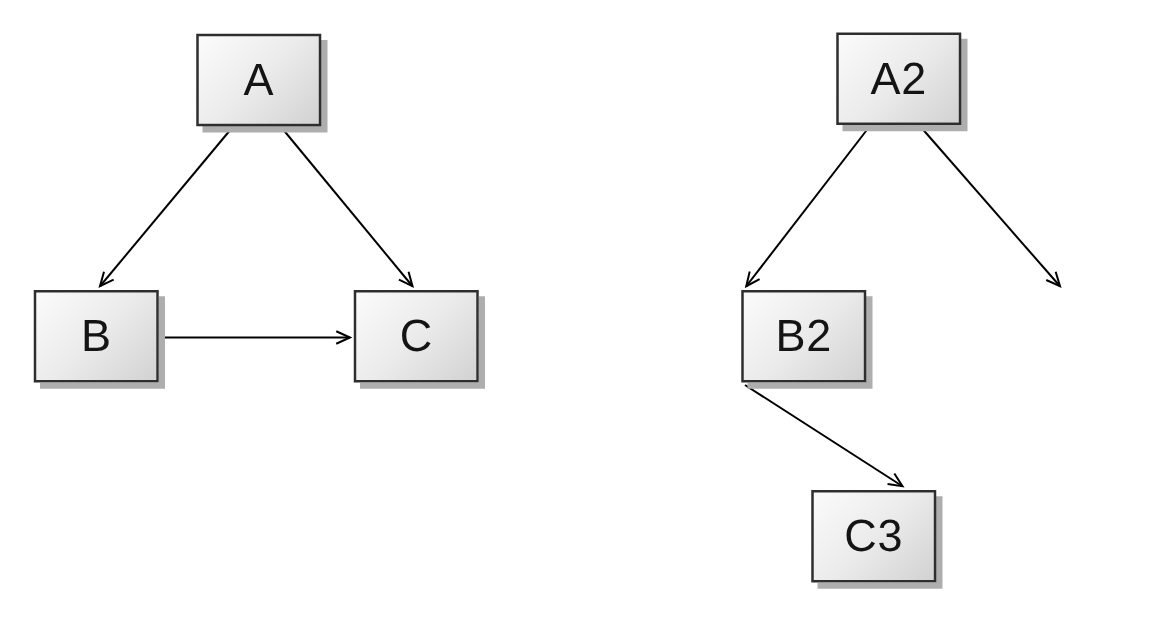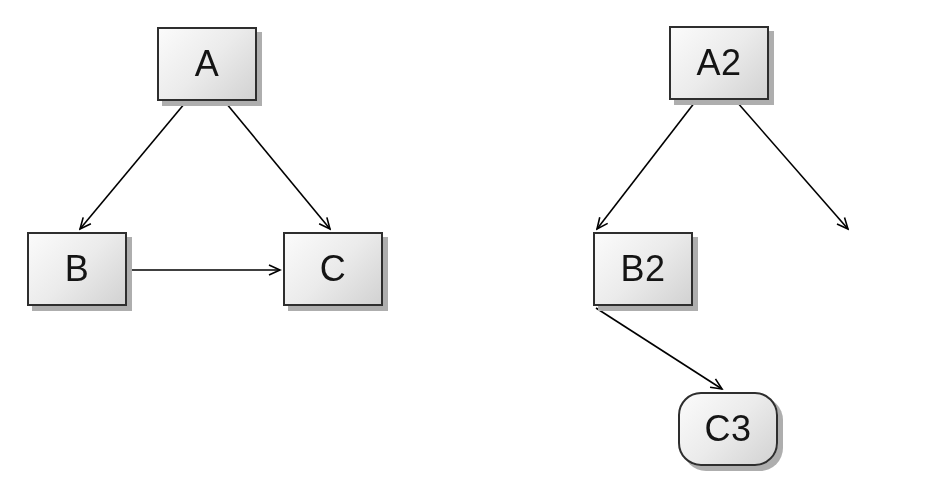--- a/index.html
+++ b/index.html
@@ -73,17 +73,17 @@
   <div class="node" style="left:283px; top:232px;">
     <span class="node-label">C</span>
   </div>
 
   <div class="node" style="left:669px; top:26px;">
     <span class="node-label">A2</span>
   </div>
   <div class="node" style="left:560px; top:232px;margin-left:33px;">
     <span class="node-label">B2</span>
   </div>
-  <div class="node" style="left:678px; top:392px;border-radius:23px;">
+  <div class="node" style="left:649px; top:392px;">
     <span class="node-label">C3</span>
   </div>
 
 </div>
 
 </body></html>

